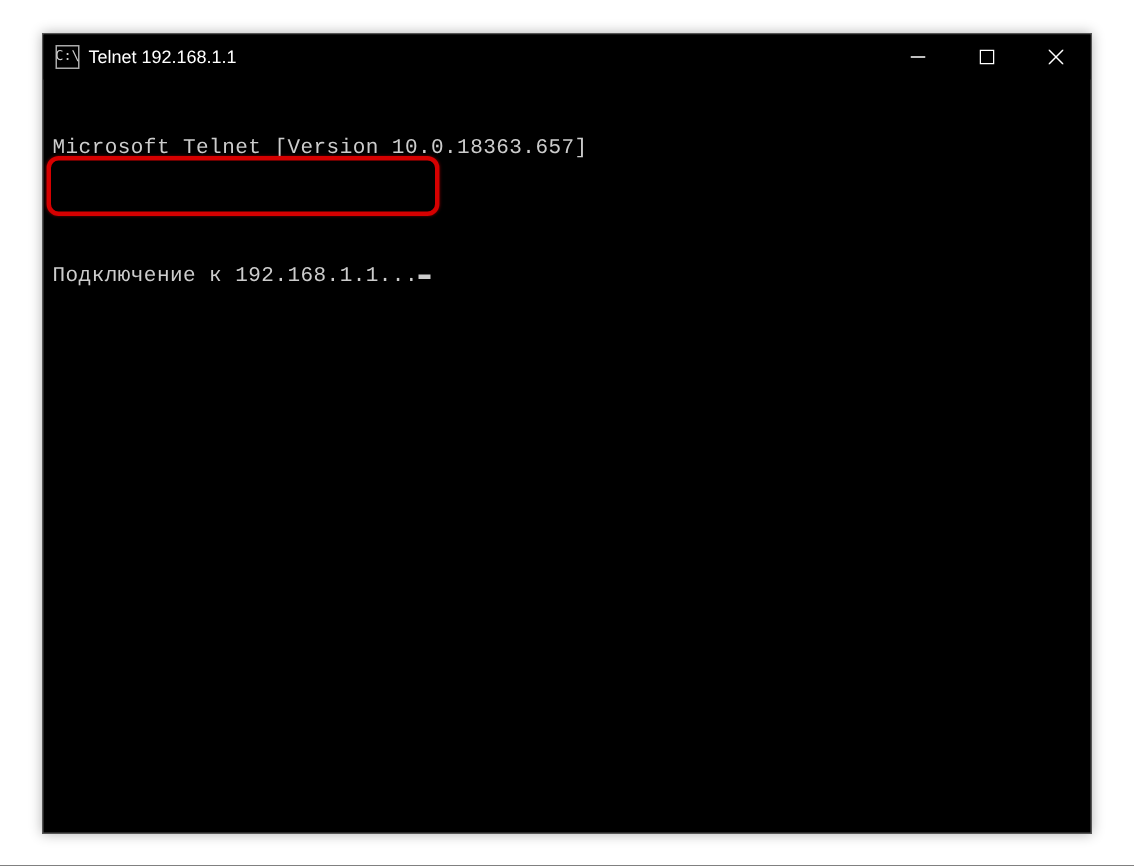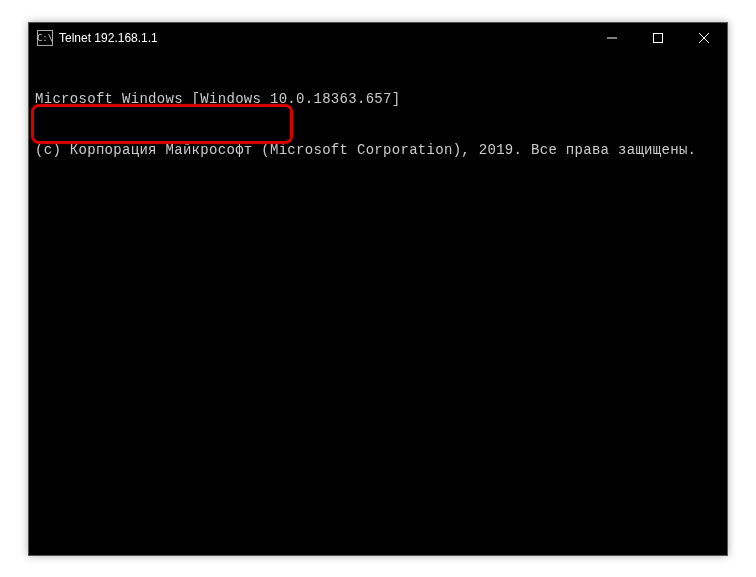--- a/index.html
+++ b/index.html
@@ -122,19 +122,19 @@
       </div>
       <div class="titlebar-btn">
         <svg width="10" height="10" viewBox="0 0 10 10">
             <line x1="0" y1="0" x2="10" y2="10" stroke-width="1"></line>
             <line x1="10" y1="0" x2="0" y2="10" stroke-width="1"></line>
           </svg>
       </div>
     </div>
   </div>
   <div class="console-area">
-    <span class="console-line">Microsoft Windows [Windows 10.0.18363.657]</span>
-    <span class="console-line">(c) Корпорация Майкрософт (Microsoft Corporation), 2019. Все права защищены.</span>
+    <span class="console-line">Microsoft Telnet [Version 10.0.18363.657]</span>
     <span class="console-line"></span>
+    <span class="console-line"><span>Подключение к 192.168.1.1...</span><span class="cursor"></span></span>
   </div>
 </div>
 
 <div class="highlight-box"></div>
 
 </body></html>

